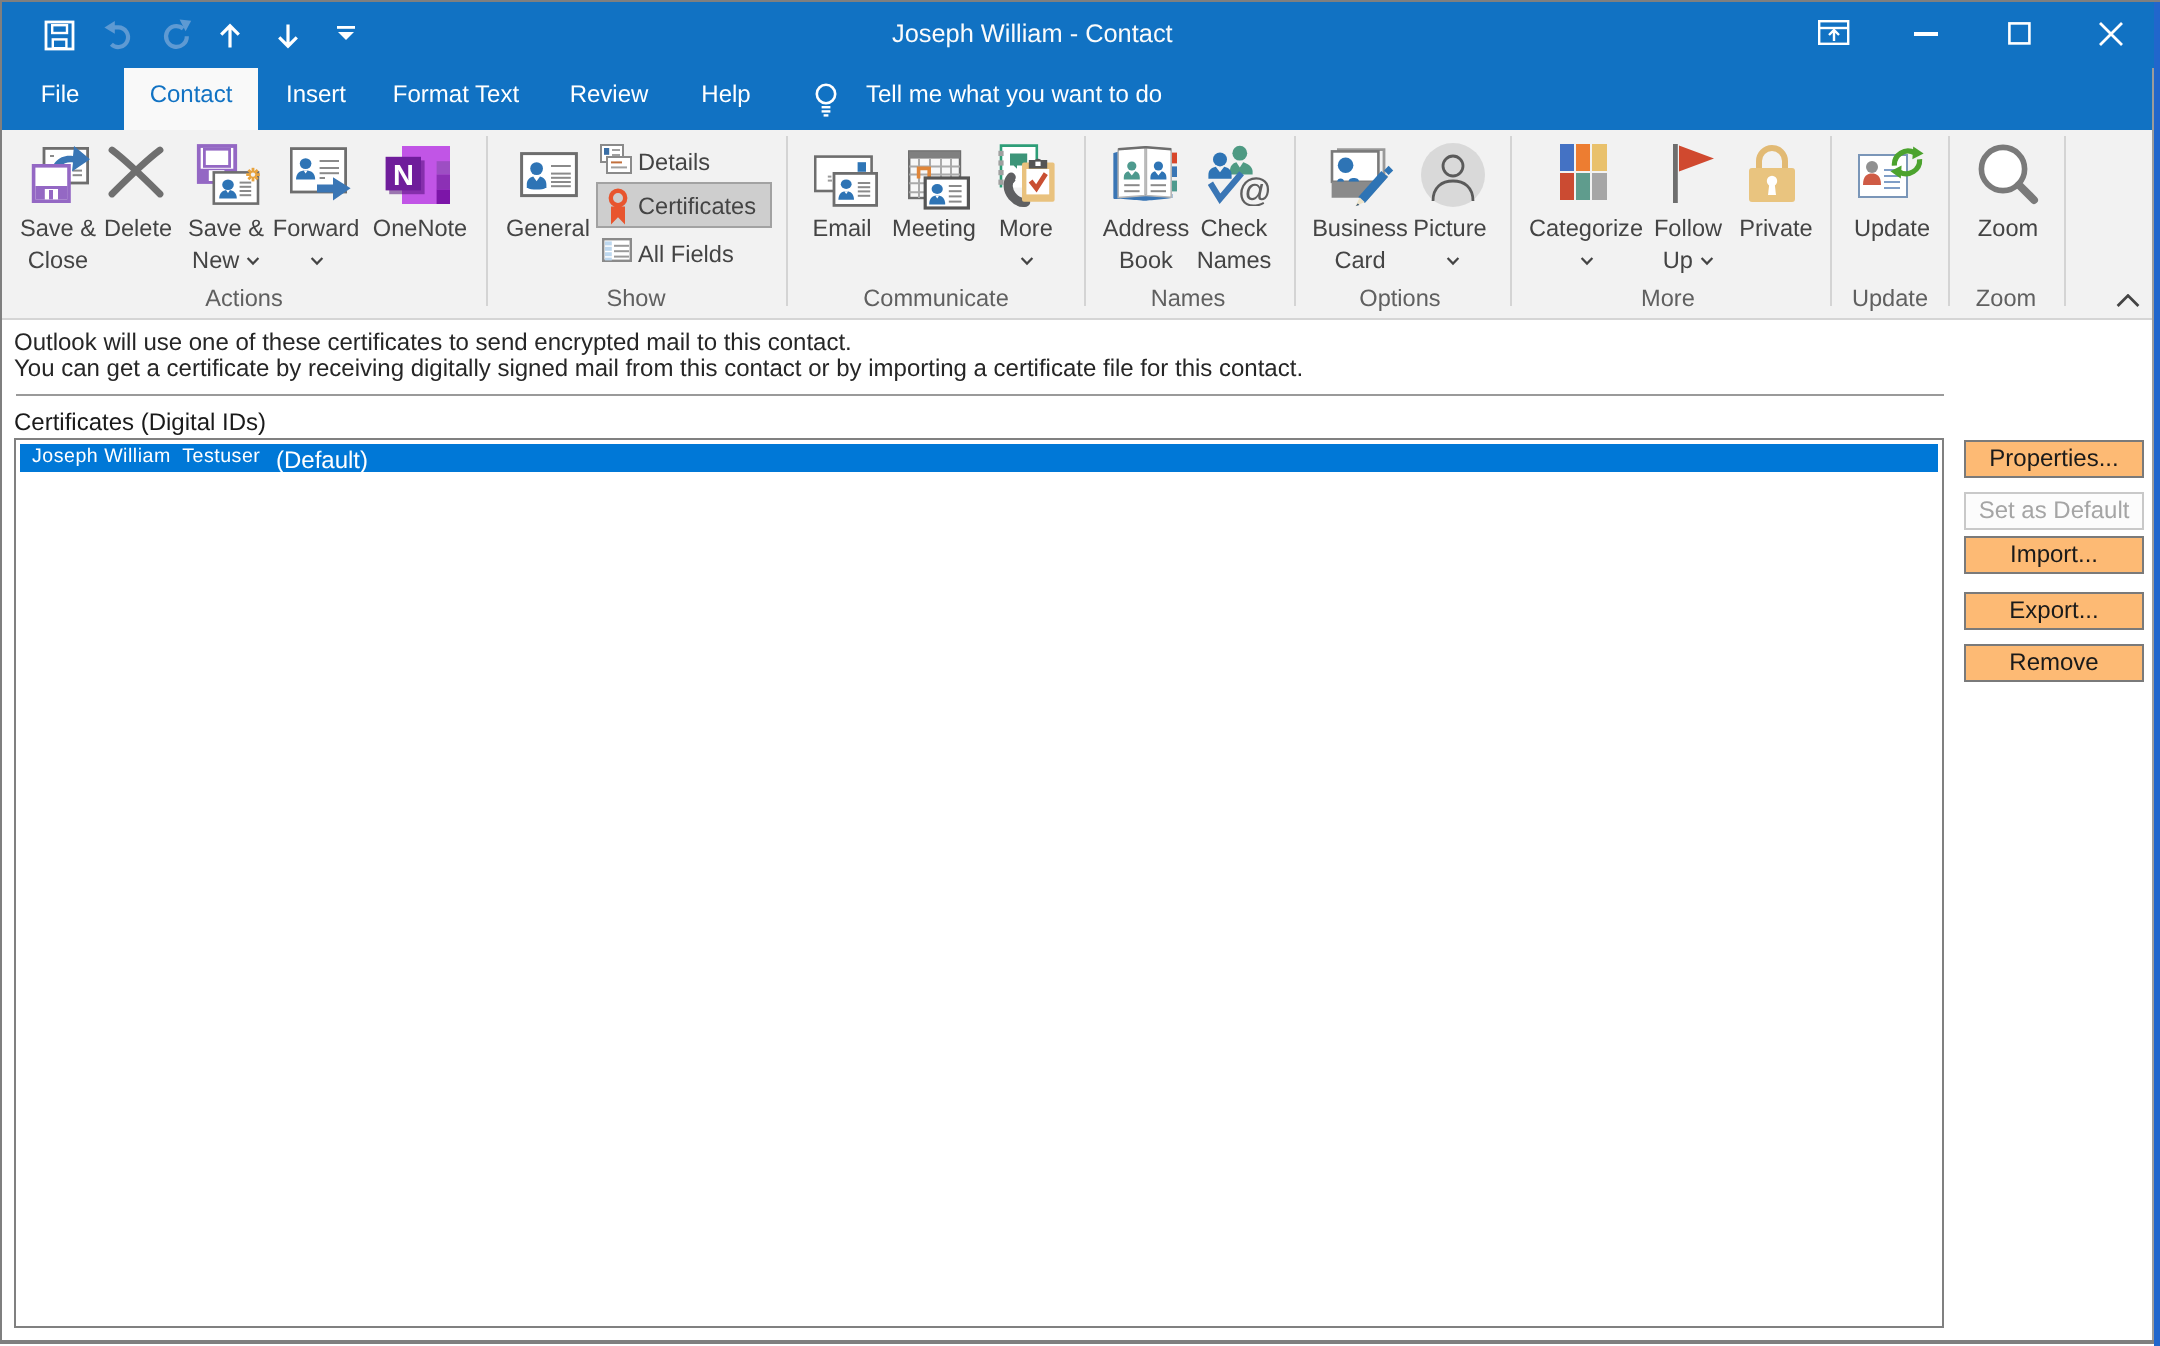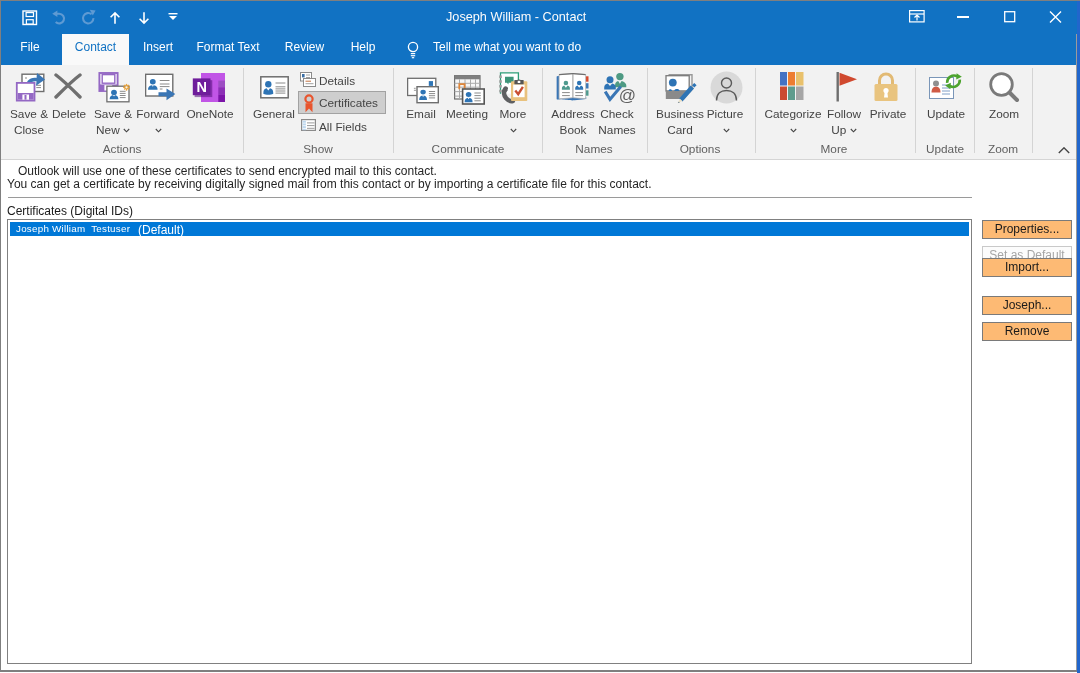--- a/index.html
+++ b/index.html
@@ -99,36 +99,36 @@
     </svg></div>
   <div class="blabel" style="left:828px;top:107px;width:120px;">Private</div>
   <div class="blabel" style="left:886px;top:107px;width:120px;">Update</div>
   <div class="blabel" style="left:944px;top:107px;width:120px;">Zoom</div>
 
   <div id="certsel" class="abs" style="left:298px;top:91px;width:88px;height:23px;background:#cecece;border:1px solid #a2a2a2;"></div>
   <div class="srow-label" style="left:319px;top:73.5px;">Details</div>
   <div class="srow-label" style="left:319px;top:96px;">Certificates</div>
   <div class="srow-label" style="left:319px;top:119.5px;">All Fields</div>
 
-  <div class="infotext" style="top:164px;margin-left:11px;">Outlook will use one of these certificates to send encrypted mail to this contact.</div>
+  <div class="infotext" style="top:164px;">Outlook will use one of these certificates to send encrypted mail to this contact.</div>
   <div class="infotext" style="top:177px;">You can get a certificate by receiving digitally signed mail from this contact or by importing a certificate file for this contact.</div>
   <div class="abs" style="left:8px;top:197px;width:964px;height:1px;background:#9a9a9a;"></div>
   <div id="certlabel">Certificates (Digital IDs)</div>
 
   <div id="listbox">
     <div id="selrow">
       <span style="position:absolute;left:6px;top:0.5px;font-size:9.8px;letter-spacing:0.25px;">Joseph William&nbsp; Testuser</span>
       <span style="position:absolute;left:128px;top:0.5px;font-size:12px;">(Default)</span>
     </div>
   </div>
 
   <div class="btn" style="top:220px;">Properties...</div>
   <div class="btn disabled" style="top:246px;">Set as Default</div>
-  <div class="btn" style="top:258px;">Import...</div>
-  <div class="btn" style="top:296px;">Joseph...</div>
+  <div class="btn" style="top:268px;">Import...</div>
+  <div class="btn" style="top:296px;">Export...</div>
   <div class="btn" style="top:322px;">Remove</div>
 
   <svg class="abs" style="left:22px;top:10px;" width="16" height="16" viewBox="0 0 16 16">
     <rect x="1" y="1" width="13.5" height="13.5" fill="none" stroke="#fff" stroke-width="1.4"></rect>
     <rect x="4.1" y="2.6" width="7.4" height="3.9" fill="none" stroke="#fff" stroke-width="1.2"></rect>
     <rect x="4.4" y="9.7" width="6.8" height="4.4" fill="none" stroke="#fff" stroke-width="1.2"></rect>
   </svg>
 
   <svg class="abs" style="left:51px;top:10px;" width="17" height="16" viewBox="0 0 17 16">
     <path d="M1.2,3.7 L6.4,0.5 L6.4,6.9 Z" fill="#5e9ad3"></path>

